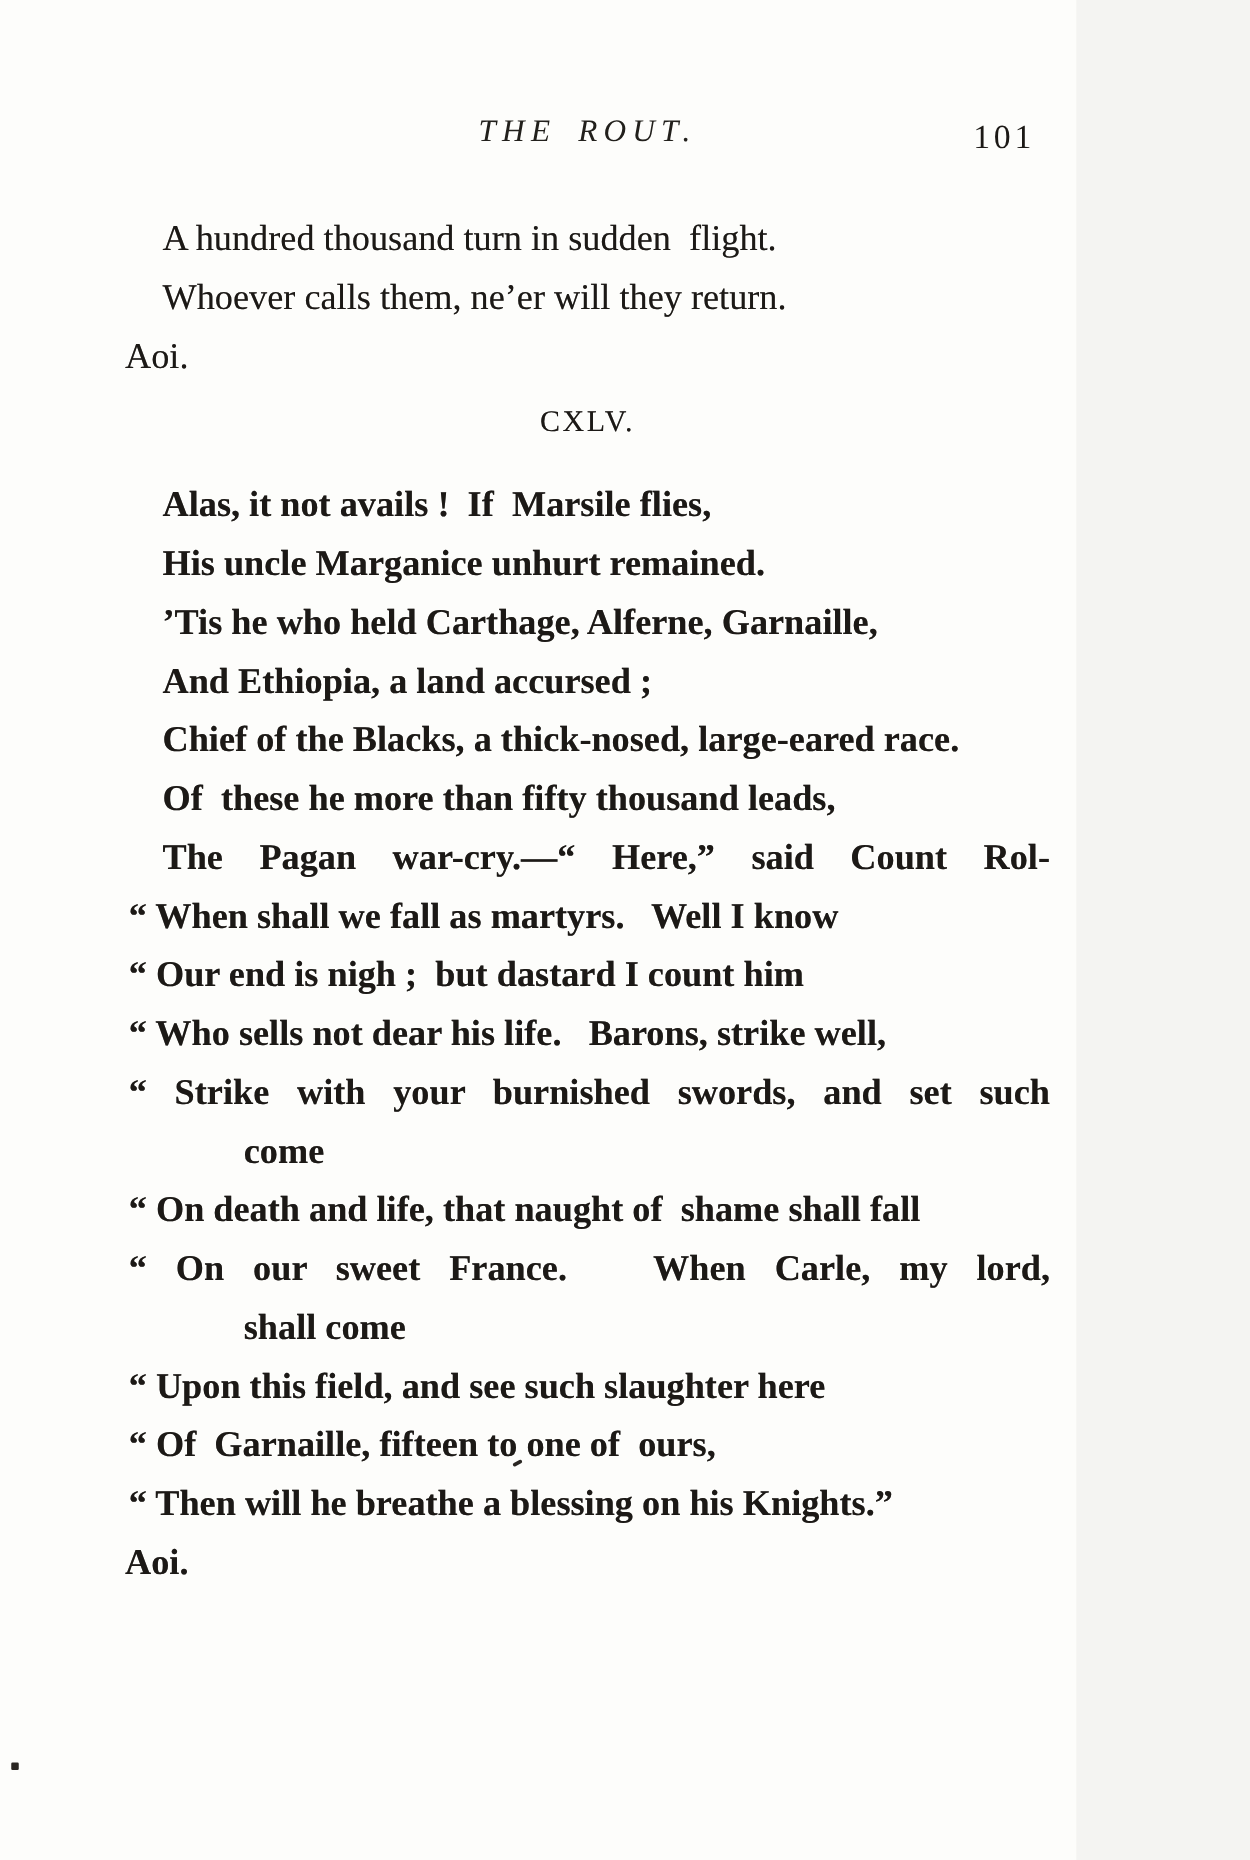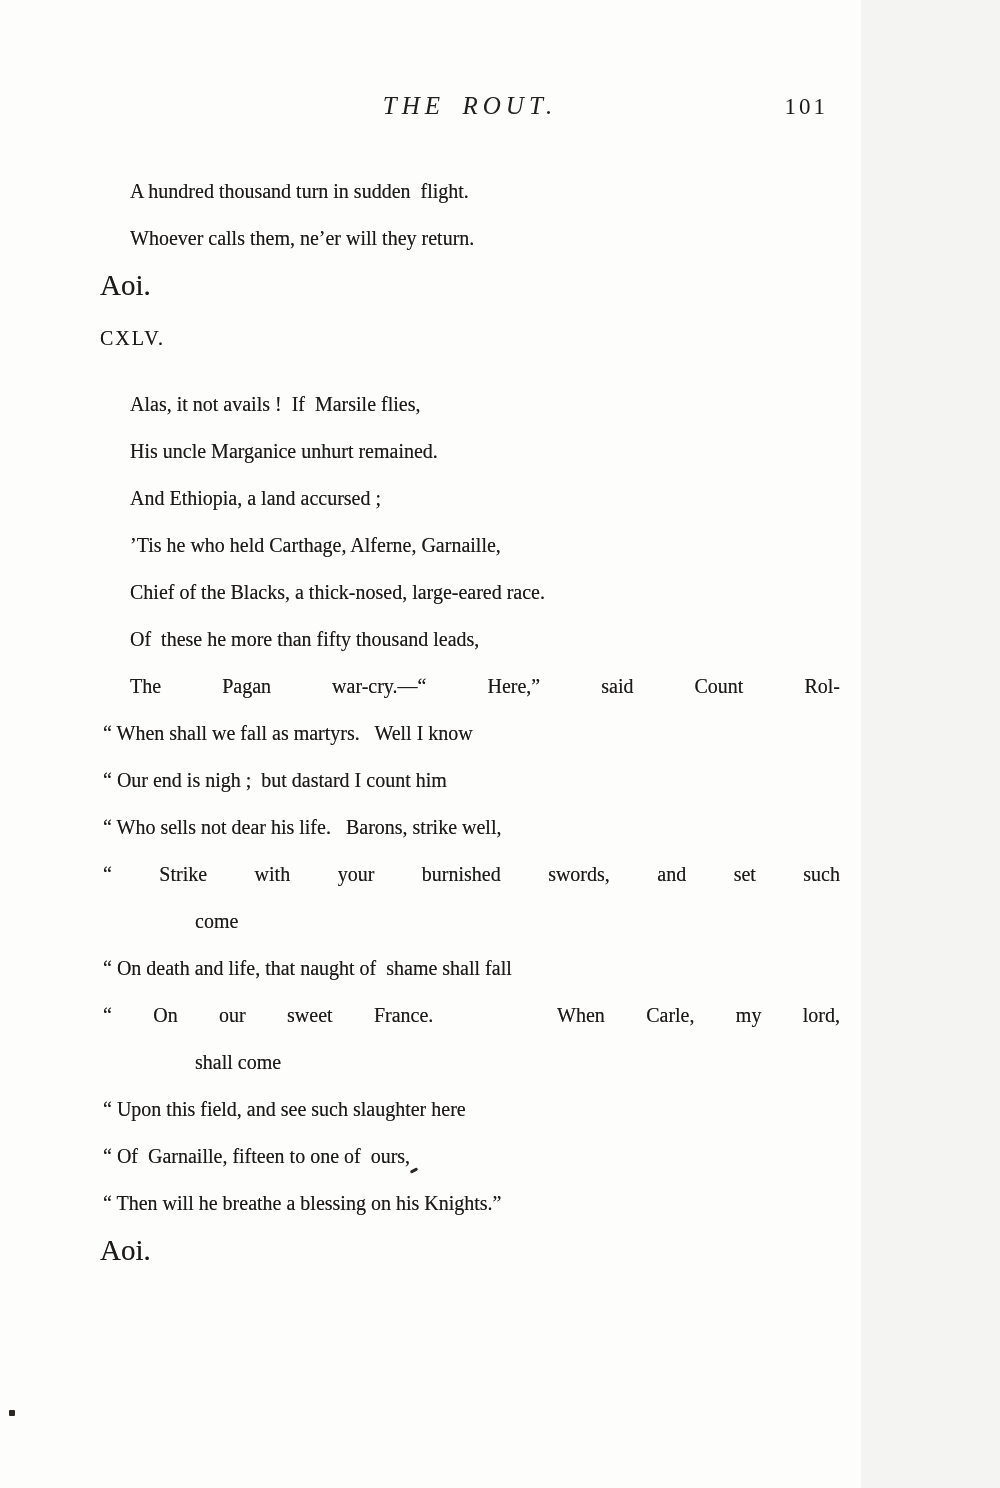--- a/index.html
+++ b/index.html
@@ -34,29 +34,29 @@
     font-style: italic;
     font-size: 25px;
     letter-spacing: 0.2em;
     word-spacing: 0.25em;
     color: #22201c;
   }
   .page-number {
     position: absolute;
     right: 12px;
     top: 2px;
-    font-size: 23px;
+    font-size: 27px;
     letter-spacing: 3px;
     font-variant-numeric: oldstyle-nums;
   }
   .stanza-prev {
     margin-top: 46px;
   }
   .pline {
-    font-size: 20px;
+    font-size: 29px;
     line-height: 47px;
     padding-left: 30px;
     white-space: pre-wrap;
     text-shadow: 0 0 0.5px rgba(28,25,22,0.55);
   }
   .pline.hang {
     text-indent: -27px;
   }
   .pline.ind {
     padding-left: 95px;
@@ -66,27 +66,29 @@
     text-align-last: justify;
   }
   .aoi {
     font-size: 29px;
     line-height: 47px;
     padding-right: 110px;
     text-shadow: 0 0 0.5px rgba(28,25,22,0.55);
   }
   .laisse-heading {
     margin-top: 6px;
-    font-size: 20px;
+    font-size: 24px;
     line-height: 47px;
+    text-align: center;
     letter-spacing: 2px;
     text-shadow: 0 0 0.5px rgba(28,25,22,0.55);
   }
   .stanza-main {
     margin-top: 19px;
+    font-weight: bold;
   }
   .speck {
     position: absolute;
     background: #2a2622;
   }
   .speck-1 {
     left: 410px;
     top: 1169px;
     width: 8px;
     height: 3px;
@@ -119,22 +121,22 @@
         </div>
       <div class="aoi">Aoi.</div>
     </div>
 
     <div class="laisse-heading">CXLV.</div>
 
     <div class="stanza-main">
       <div>
           <div class="pline">Alas, it not avails !  If  Marsile flies,</div>
           <div class="pline">His uncle Marganice unhurt remained.</div>
+          <div class="pline">’Tis he who held Carthage, Alferne, Garnaille,</div>
           <div class="pline">And Ethiopia, a land accursed ;</div>
-          <div class="pline">’Tis he who held Carthage, Alferne, Garnaille,</div>
           <div class="pline">Chief of the Blacks, a thick-nosed, large-eared race.</div>
           <div class="pline">Of  these he more than fifty thousand leads,</div>
           <div class="pline just">The Pagan war-cry.—“ Here,” said Count Rol-</div>
           <div class="pline hang">“ When shall we fall as martyrs.   Well I know</div>
           <div class="pline hang">“ Our end is nigh ;  but dastard I count him</div>
           <div class="pline hang">“ Who sells not dear his life.   Barons, strike well,</div>
           <div class="pline hang just">“ Strike with your burnished swords, and set such</div>
           <div class="pline ind">come</div>
           <div class="pline hang">“ On death and life, that naught of  shame shall fall</div>
           <div class="pline hang just">“ On our sweet France.   When Carle, my lord,</div>

